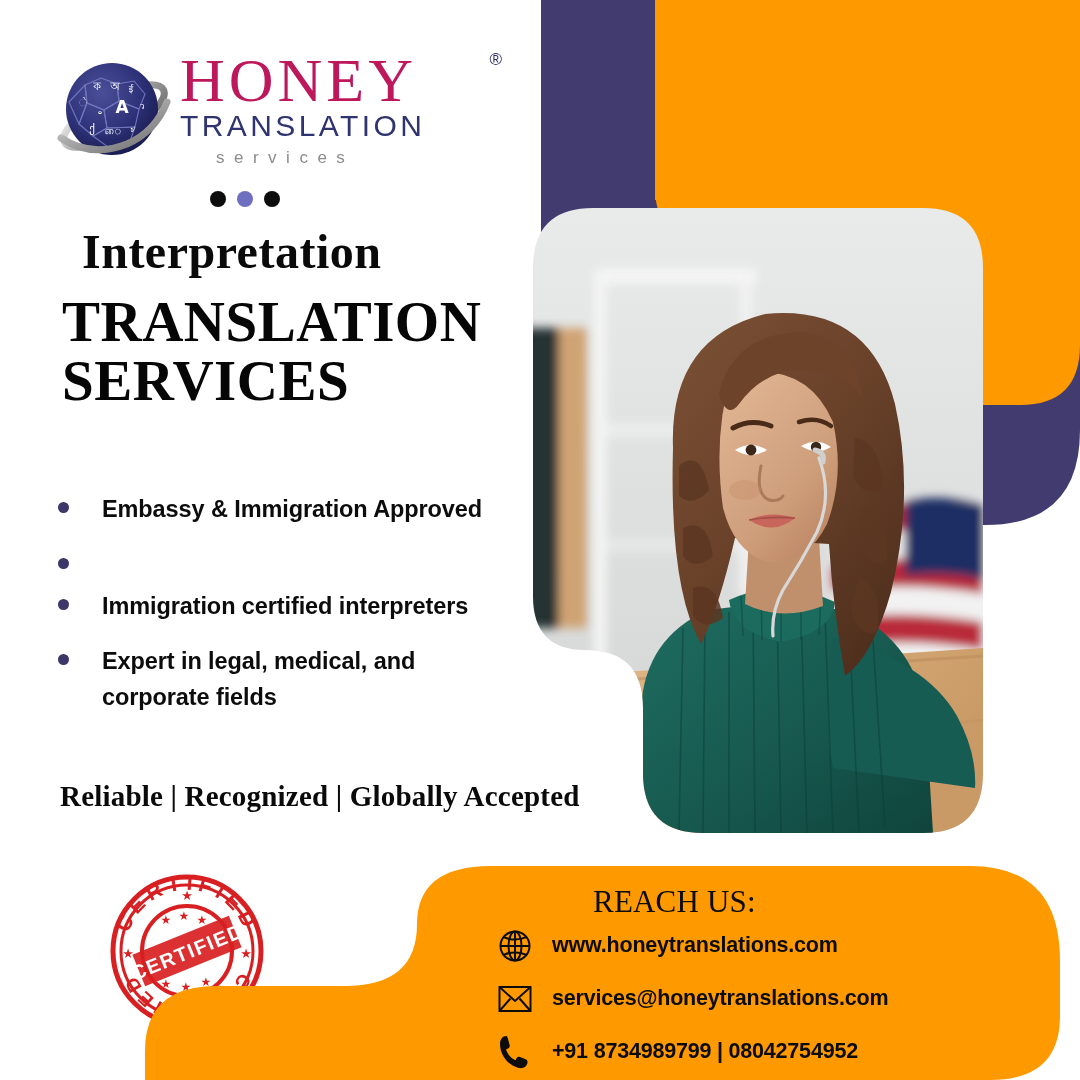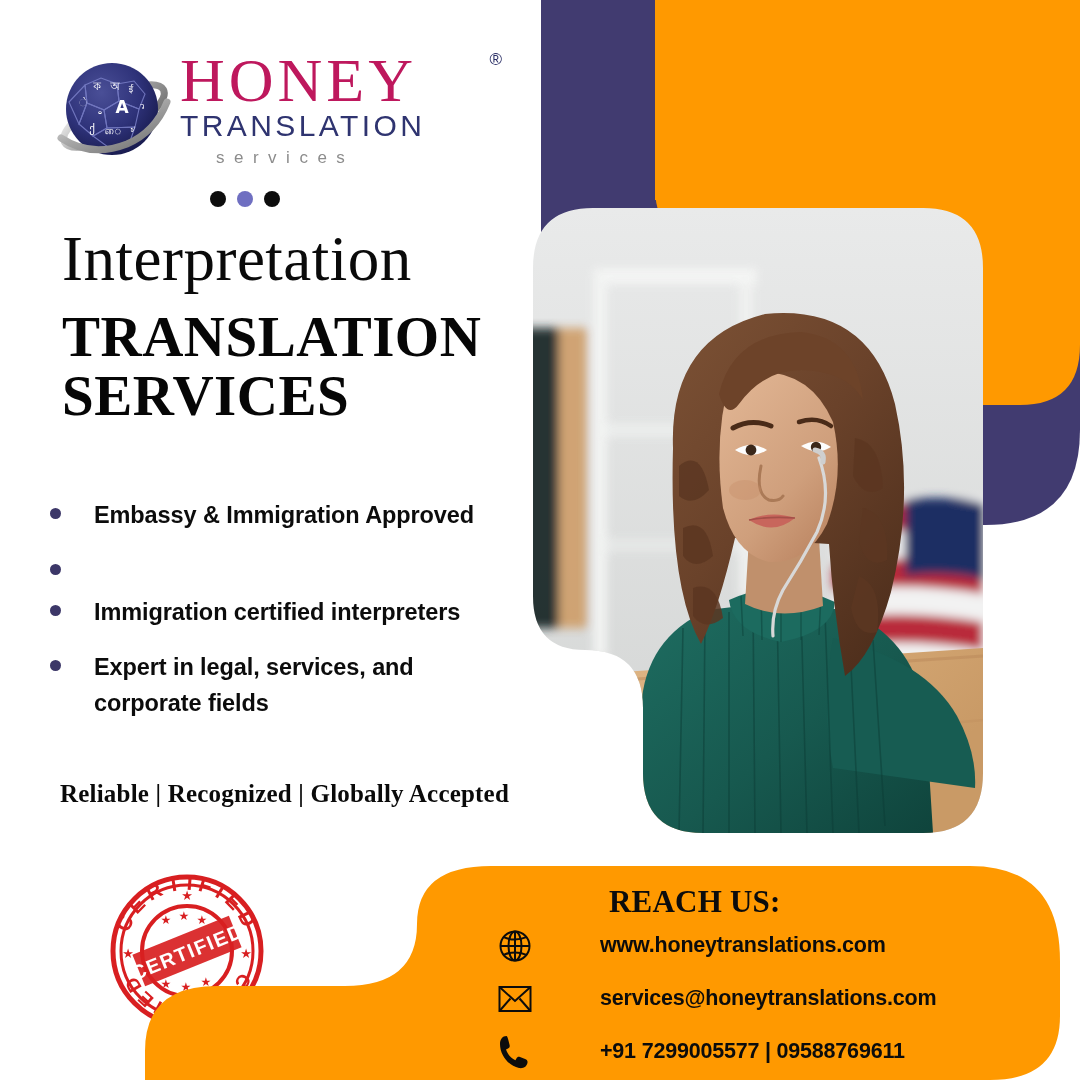--- a/index.html
+++ b/index.html
@@ -98,43 +98,43 @@
 
   
   .headline {
     position: absolute;
     left: 62px;
     top: 228px;
     width: 480px;
   }
   .head-script {
     font-family: "Liberation Serif", serif;
-    font-weight: 400;
-    font-size: 63px;
+    font-weight: 700;
+    font-size: 48px;
     line-height: 1.0;
     color: #0a0a0a;
     letter-spacing: 0.5px;
+    margin-left: 20px;
   }
   .head-bold {
     font-family: "Liberation Serif", serif;
     font-weight: 700;
     font-size: 57px;
     line-height: 1.18;
     color: #060606;
     letter-spacing: 0.5px;
     margin-top: 12px;
   }
 
   
   .bullets {
     position: absolute;
-    left: 46px;
+    left: 54px;
     top: 492px;
     width: 470px;
-    margin-top: 6px;
   }
   .bullet-row {
     display: flex;
     align-items: flex-start;
     margin-bottom: 20px;
   }
   .bullet-dot {
     flex: 0 0 auto;
     width: 11px;
     height: 11px;
@@ -153,21 +153,21 @@
     letter-spacing: -0.1px;
   }
 
   
   .tagline {
     position: absolute;
     left: 60px;
     top: 780px;
     font-family: "Liberation Serif", serif;
     font-weight: 700;
-    font-size: 25px;
+    font-size: 29px;
     color: #0a0a0a;
     letter-spacing: 0.2px;
     white-space: nowrap;
   }
 
   
   .photo-wrap {
     position: absolute;
     left: 533px;
     top: 208px;
@@ -194,39 +194,38 @@
   }
   .contact-inner {
     position: absolute;
     left: 0;
     top: 0;
     width: 915px;
     height: 214px;
   }
   .reach-title {
     position: absolute;
-    left: 464px;
+    left: 448px;
     top: 18px;
     font-family: "Liberation Serif", serif;
-    font-weight: 700;
+    font-weight: 400;
     font-size: 31px;
     letter-spacing: 0.2px;
     color: #0c0c0c;
   }
   .contact-rows {
     position: absolute;
     left: 349px;
     top: 59px;
     width: 560px;
   }
   .c-row {
     display: flex;
     align-items: center;
     margin-bottom: 11px;
-    gap: 48px;
   }
   .c-icon {
     flex: 0 0 auto;
     width: 42px;
     height: 42px;
     margin-right: 16px;
     display: flex;
     align-items: center;
     justify-content: center;
   }
@@ -351,21 +350,21 @@
     </div>
     <div class="bullet-row">
       <span class="bullet-dot"></span>
     </div>
     <div class="bullet-row">
       <span class="bullet-dot"></span>
       <span class="bullet-text">Immigration certified interpreters</span>
     </div>
     <div class="bullet-row">
       <span class="bullet-dot"></span>
-      <span class="bullet-text" style="max-width:345px">Expert in legal, services, and corporate fields</span>
+      <span class="bullet-text" style="max-width:345px">Expert in legal, medical, and corporate fields</span>
     </div>
   </div>
 
   <div class="tagline">Reliable  |  Recognized  |  Globally Accepted</div>
 
   <div class="photo-wrap">
     <svg width="450" height="625" viewBox="0 0 450 625" xmlns="http://www.w3.org/2000/svg">
       <defs>
         <clipPath id="photoClip">
           <path d="M60 0
@@ -614,19 +613,19 @@
 
       <div class="c-row">
         <span class="c-icon">
           <svg width="32" height="34" viewBox="0 0 32 34" xmlns="http://www.w3.org/2000/svg">
             <path fill="#0c0c0c" d="M7.5 1 C3.5 1 1 4.5 1 9 c0 11 8.5 22 19 24 4.5 0.8 8 -1.5 8.5 -5.5
                      0.3 -2 -0.8 -3 -2.4 -3.6 l -5.1 -1.9 c -1.6 -0.6 -2.8 0 -3.6 1.4 l -1 1.8
                      C11.8 23 8.5 19 7 14.4 l 2 -0.9 c 1.5 -0.7 2 -1.9 1.6 -3.5 L9.2 4.6
                      C8.8 2.6 8 1 7.5 1 Z"></path>
           </svg>
         </span>
-        <span class="c-text">+91 7299005577  |  09588769611</span>
+        <span class="c-text">+91 8734989799  |  08042754952</span>
       </div>
 
     </div>
   </div>
 
 </div>
 
 </body></html>

